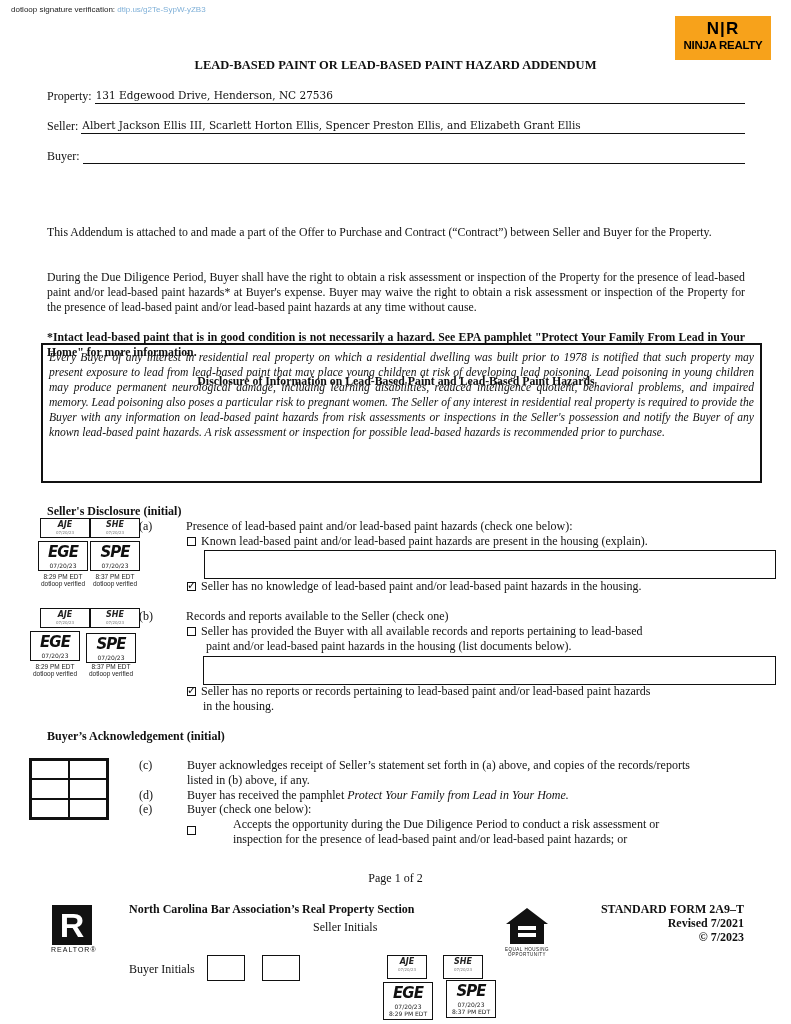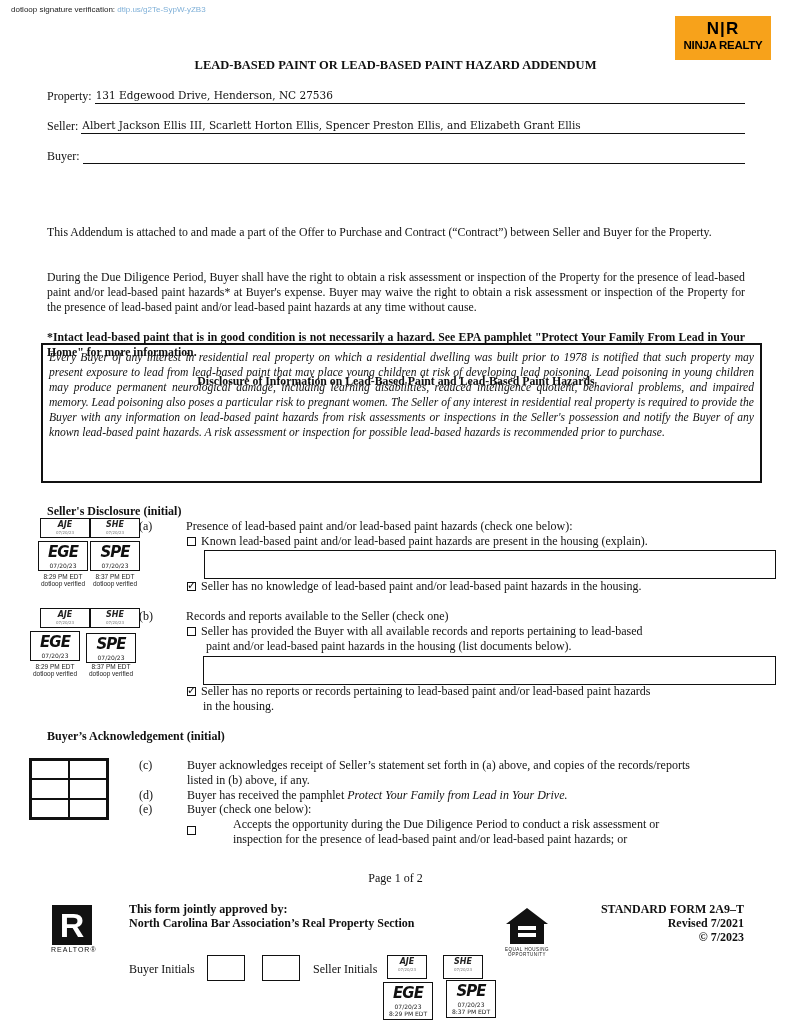--- a/index.html
+++ b/index.html
@@ -147,59 +147,58 @@
   <div></div>
   <div></div>
   <div></div>
 </div>
 
 <div class="abs item-letter" style="left:139px; top:758px;">(c)</div>
 <div class="abs txt" style="left:187px; top:758px; width:558px; text-align:justify;">Buyer acknowledges receipt of Seller’s statement set forth in (a) above, and copies of the records/reports</div>
 <div class="abs txt" style="left:187px; top:773px;">listed in (b) above, if any.</div>
 
 <div class="abs item-letter" style="left:139px; top:788px;">(d)</div>
-<div class="abs txt" style="left:187px; top:788px;"><span>Buyer has received the pamphlet </span><i>Protect Your Family from Lead in Your Drive.</i></div>
+<div class="abs txt" style="left:187px; top:788px;"><span>Buyer has received the pamphlet </span><i>Protect Your Family from Lead in Your Home.</i></div>
 
 <div class="abs item-letter" style="left:139px; top:802px;">(e)</div>
 <div class="abs txt" style="left:187px; top:802px;">Buyer (check one below):</div>
 
 <span class="abs cb" style="left:187px; top:820px;"></span>
 <div class="abs txt" style="left:233px; top:817px; width:512px; text-align:justify;">Accepts the opportunity during the Due Diligence Period to conduct a risk assessment or</div>
 <div class="abs txt" style="left:233px; top:832px;">inspection for the presence of lead-based paint and/or lead-based paint hazards; or</div>
 
 
 <div class="abs txt" style="left:0; width:791px; top:871px; text-align:center;">Page 1 of 2</div>
 
 <div class="abs realtor">
   <div class="r">R</div>
 </div>
 <div class="abs realtor-lbl">REALTOR®</div>
 
 <div class="abs foot" style="left:129px; top:902px;">
-  <div>This form jointly approved by:</div>
   <div>North Carolina Bar Association’s Real Property Section</div>
 </div>
 
 <svg class="abs eho" viewBox="0 0 46 46">
   <path d="M23 2 L44 18 L40 18 L40 38 L6 38 L6 18 L2 18 Z" fill="#111"></path>
   <rect x="14" y="20" width="18" height="4" fill="#fff"></rect>
   <rect x="14" y="27" width="18" height="4" fill="#fff"></rect>
 </svg>
 <div class="abs eho-lbl">EQUAL HOUSING OPPORTUNITY</div>
 
 <div class="abs foot" style="left:560px; width:184px; top:902px; text-align:right;">
   <div>STANDARD FORM 2A9–T</div>
   <div>Revised 7/2021</div>
   <div>© 7/2023</div>
 </div>
 
 <div class="abs txt" style="left:129px; top:962px;">Buyer Initials</div>
 <div class="abs initbox" style="left:207px; top:955px;"></div>
 <div class="abs initbox" style="left:262px; top:955px;"></div>
 
-<div class="abs txt" style="left:313px; top:962px;">Seller Initials</div>
+<div class="abs txt" style="left:313px; top:920px;">Seller Initials</div>
 <div class="abs sig-small" style="left:387px; top:955px; height:24px; width:40px;"><span>AJE</span><div class="d">07/20/23</div></div>
 <div class="abs sig-small" style="left:443px; top:955px; height:24px; width:40px;"><span>SHE</span><div class="d">07/20/23</div></div>
 <div class="abs sig-big" style="left:383px; top:982px; height:38px;"><span>EGE</span><div class="d">07/20/23</div><div class="d">8:29 PM EDT</div></div>
 <div class="abs sig-big" style="left:446px; top:980px; height:38px;"><span>SPE</span><div class="d">07/20/23</div><div class="d">8:37 PM EDT</div></div>
 
 
 
 
 </body></html>

